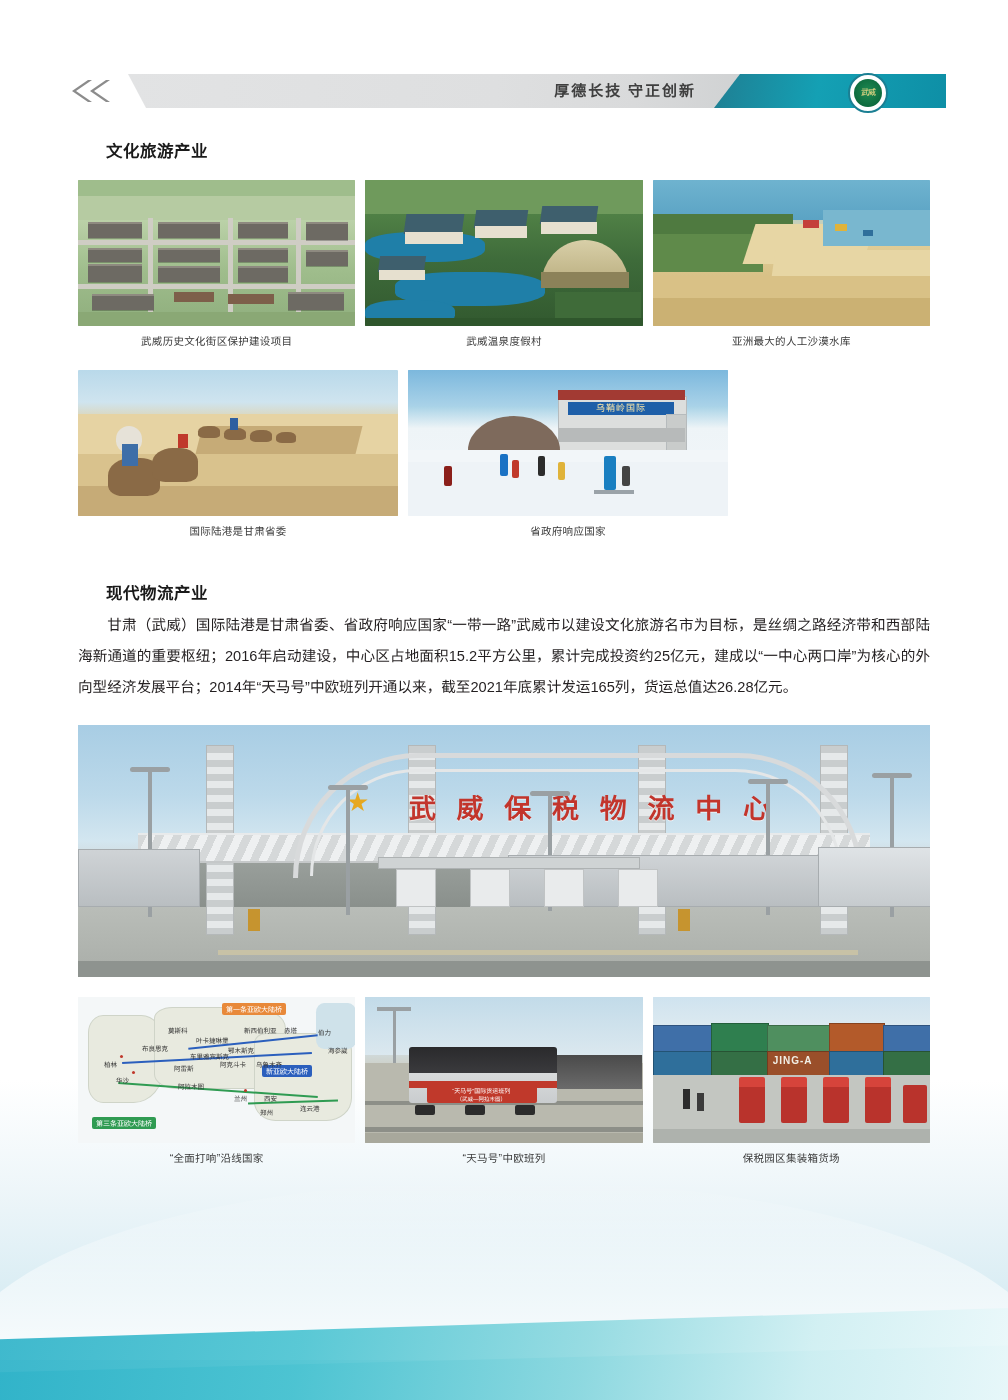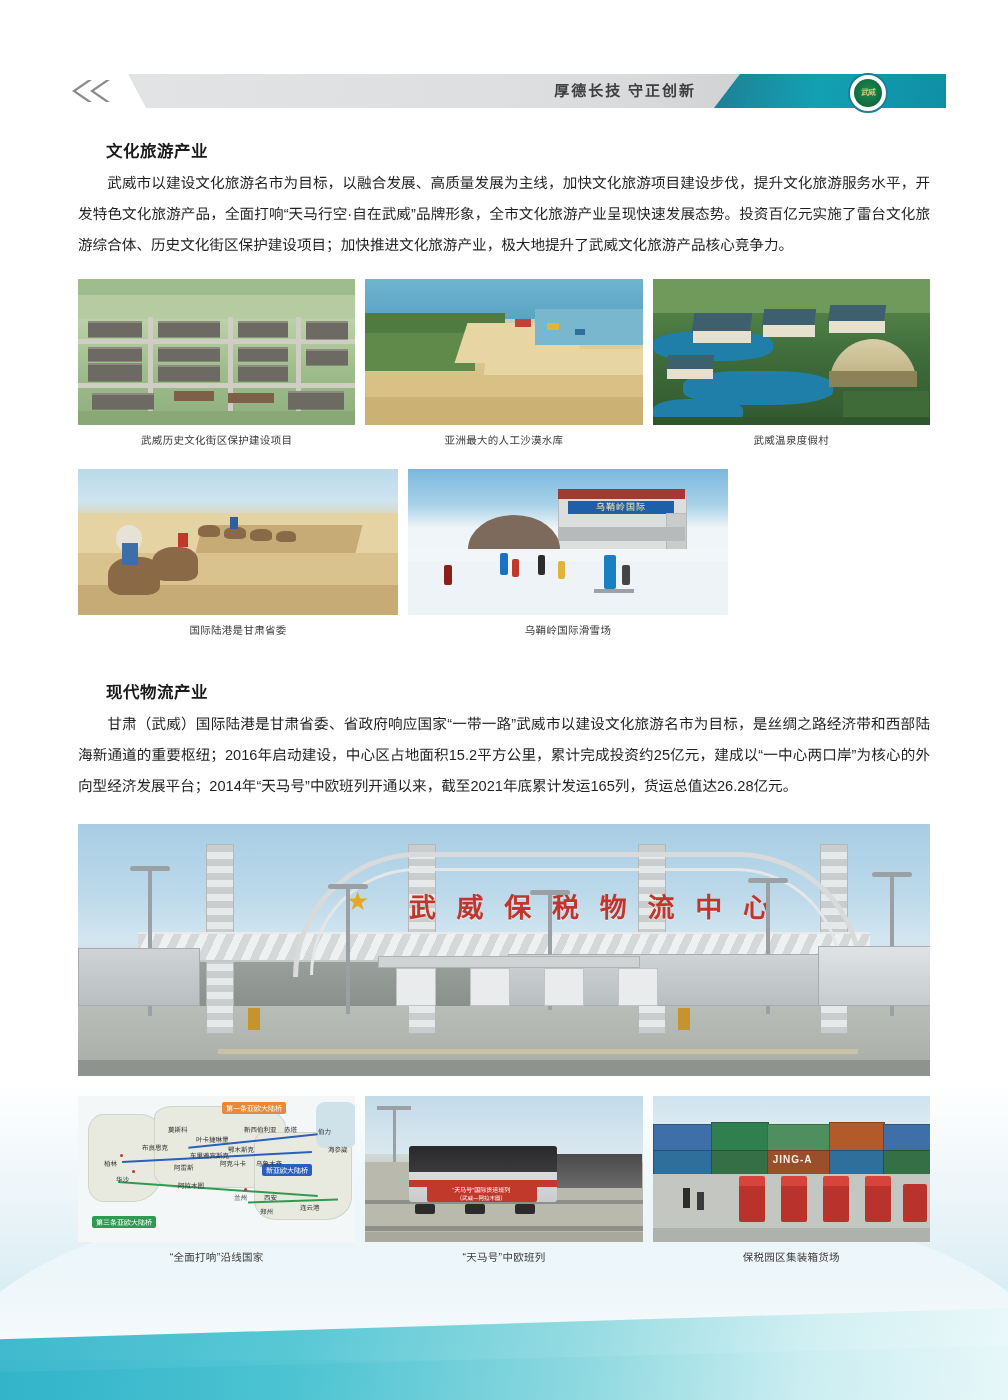--- a/index.html
+++ b/index.html
@@ -327,21 +327,20 @@
     </div>
     <div class="hdr-slogan">厚德长技 守正创新</div>
     <div class="hdr-emblem">
       <div class="inner">武威</div>
     </div>
   </div>
 
   <div class="content">
 
     <h2 class="section-title">文化旅游产业</h2>
-    <p class="body-text">武威市以建设文化旅游名市为目标，以融合发展、高质量发展为主线，加快文化旅游项目建设步伐，提升文化旅游服务水平，开发特色文化旅游产品，全面打响“天马行空·自在武威”品牌形象，全市文化旅游产业呈现快速发展态势。投资百亿元实施了雷台文化旅游综合体、历史文化街区保护建设项目；加快推进文化旅游产业，极大地提升了武威文化旅游产品核心竞争力。</p>
 
     <div class="grid-3">
 
       <div class="cell">
         <div class="photo">
           <div class="scene s-hist">
             <div class="field" style="left:0;top:0;width:100%;height:40px;background:#b6cba2"></div>
             <div class="field" style="left:0;top:0;width:100%;height:16px;background:#9fbd8c"></div>
             <div class="road" style="left:0;top:60px;width:100%;height:5px"></div>
             <div class="road" style="left:0;top:104px;width:100%;height:5px"></div>
@@ -364,59 +363,59 @@
             <div class="blk" style="left:14px;top:114px;width:62px;height:14px"></div>
             <div class="blk" style="left:210px;top:112px;width:56px;height:16px"></div>
             <div class="field" style="left:0;top:132px;width:100%;height:14px;background:#8aa875"></div>
           </div>
         </div>
         <div class="cap">武威历史文化街区保护建设项目</div>
       </div>
 
       <div class="cell">
         <div class="photo">
-          <div class="scene s-res">
-            <div class="water" style="left:0;top:0;width:100%;height:40px"></div>
-            <div class="green" style="left:0;top:34px;width:140px;height:26px;background:#4f7a40"></div>
-            <div class="green" style="left:0;top:54px;width:110px;height:38px;background:#5f8a4a"></div>
-            <div class="dune" style="left:96px;top:44px;width:120px;height:40px;transform:skewX(-18deg)"></div>
-            <div class="dune" style="left:120px;top:70px;width:160px;height:34px;transform:skewX(-8deg)"></div>
-            <div class="water" style="left:170px;top:30px;width:110px;height:36px;background:#79b7cf"></div>
-            <div class="dune" style="left:0;top:96px;width:100%;height:50px;background:#d9c186"></div>
-            <div class="dune" style="left:0;top:118px;width:100%;height:28px;background:#cbb173"></div>
-            <div style="position:absolute;left:150px;top:40px;width:16px;height:8px;background:#c4403a"></div>
-            <div style="position:absolute;left:182px;top:44px;width:12px;height:7px;background:#e0b33a"></div>
-            <div style="position:absolute;left:210px;top:50px;width:10px;height:6px;background:#2f6f9b"></div>
-          </div>
-        </div>
-        <div class="cap">亚洲最大的人工沙漠水库</div>
-      </div>
-
-      <div class="cell">
-        <div class="photo">
           <div class="scene s-spa">
             <div style="position:absolute;left:0;top:0;width:100%;height:34px;background:#6f9a5c"></div>
             <div class="pool" style="left:0;top:52px;width:120px;height:30px"></div>
             <div class="pool" style="left:30px;top:92px;width:150px;height:34px"></div>
             <div class="pool" style="left:0;top:120px;width:90px;height:26px"></div>
             <div class="dome" style="left:176px;top:60px;width:88px;height:46px;"></div>
             <div style="position:absolute;left:176px;top:92px;width:88px;height:16px;background:#8c8259"></div>
             <div class="roofb" style="left:40px;top:34px;width:58px;height:20px"></div>
             <div class="bldg" style="left:40px;top:52px;width:58px;height:12px;background:#e6e0cf"></div>
             <div class="roofb" style="left:110px;top:30px;width:52px;height:18px"></div>
             <div class="bldg" style="left:110px;top:46px;width:52px;height:12px;background:#e6e0cf"></div>
             <div class="roofb" style="left:176px;top:26px;width:56px;height:18px"></div>
             <div class="bldg" style="left:176px;top:42px;width:56px;height:12px;background:#e6e0cf"></div>
             <div class="roofb" style="left:14px;top:76px;width:46px;height:16px"></div>
             <div class="bldg" style="left:14px;top:90px;width:46px;height:10px;background:#e6e0cf"></div>
             <div style="position:absolute;left:190px;top:112px;width:86px;height:34px;background:#3f6b39"></div>
             <div style="position:absolute;left:0;top:138px;width:100%;height:8px;background:#2f562c"></div>
           </div>
         </div>
         <div class="cap">武威温泉度假村</div>
+      </div>
+
+      <div class="cell">
+        <div class="photo">
+          <div class="scene s-res">
+            <div class="water" style="left:0;top:0;width:100%;height:40px"></div>
+            <div class="green" style="left:0;top:34px;width:140px;height:26px;background:#4f7a40"></div>
+            <div class="green" style="left:0;top:54px;width:110px;height:38px;background:#5f8a4a"></div>
+            <div class="dune" style="left:96px;top:44px;width:120px;height:40px;transform:skewX(-18deg)"></div>
+            <div class="dune" style="left:120px;top:70px;width:160px;height:34px;transform:skewX(-8deg)"></div>
+            <div class="water" style="left:170px;top:30px;width:110px;height:36px;background:#79b7cf"></div>
+            <div class="dune" style="left:0;top:96px;width:100%;height:50px;background:#d9c186"></div>
+            <div class="dune" style="left:0;top:118px;width:100%;height:28px;background:#cbb173"></div>
+            <div style="position:absolute;left:150px;top:40px;width:16px;height:8px;background:#c4403a"></div>
+            <div style="position:absolute;left:182px;top:44px;width:12px;height:7px;background:#e0b33a"></div>
+            <div style="position:absolute;left:210px;top:50px;width:10px;height:6px;background:#2f6f9b"></div>
+          </div>
+        </div>
+        <div class="cap">亚洲最大的人工沙漠水库</div>
       </div>
     </div>
 
     <div class="grid-3" style="margin-top:22px;">
 
 
       <div class="cell">
         <div class="photo">
           <div class="scene s-camel">
             <div class="dune" style="left:0;top:44px;width:100%;height:40px"></div>
@@ -453,21 +452,21 @@
             <div class="person" style="left:92px;top:84px;width:8px;height:22px;background:#1b72c4"></div>
             <div class="person" style="left:104px;top:90px;width:7px;height:18px;background:#c0392b"></div>
             <div class="person" style="left:130px;top:86px;width:7px;height:20px;background:#2c2c2c"></div>
             <div class="person" style="left:150px;top:92px;width:7px;height:18px;background:#e0b33a"></div>
             <div class="person" style="left:196px;top:86px;width:12px;height:34px;background:#1a7fc1"></div>
             <div class="person" style="left:214px;top:96px;width:8px;height:20px;background:#444"></div>
             <div class="person" style="left:36px;top:96px;width:8px;height:20px;background:#8b1f1a"></div>
             <div style="position:absolute;left:186px;top:120px;width:40px;height:4px;background:#9aa2a8"></div>
           </div>
         </div>
-        <div class="cap">乌鞘岭国际滑雪场</div>
+        <div class="cap">省政府响应国家</div>
       </div>
     </div>
 
     <h2 class="section-title" style="margin-top:42px;">现代物流产业</h2>
     <p class="body-text">甘肃（武威）国际陆港是甘肃省委、省政府响应国家“一带一路”武威市以建设文化旅游名市为目标，是丝绸之路经济带和西部陆海新通道的重要枢纽；2016年启动建设，中心区占地面积15.2平方公里，累计完成投资约25亿元，建成以“一中心两口岸”为核心的外向型经济发展平台；2014年“天马号”中欧班列开通以来，截至2021年底累计发运165列，货运总值达26.28亿元。</p>
 
     <div class="wide-photo">
       <div class="scene s-log">
         <div class="ground"></div>
         <div class="pavement"></div>

